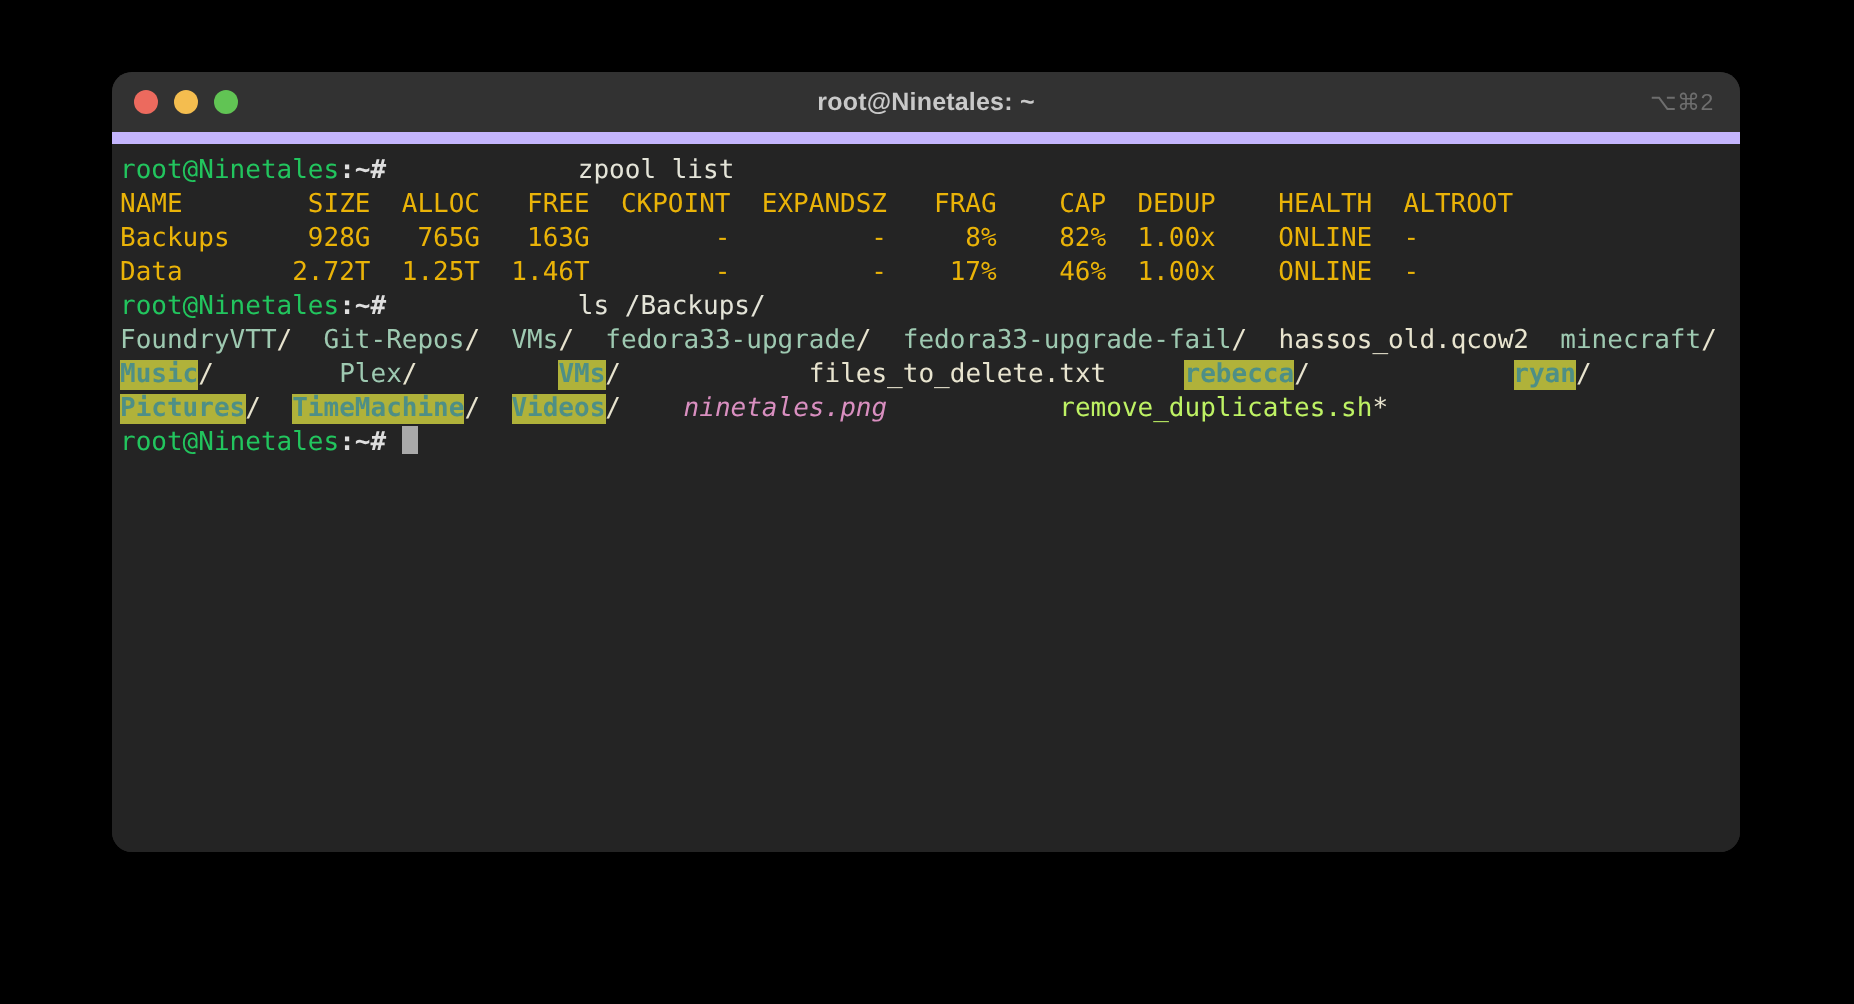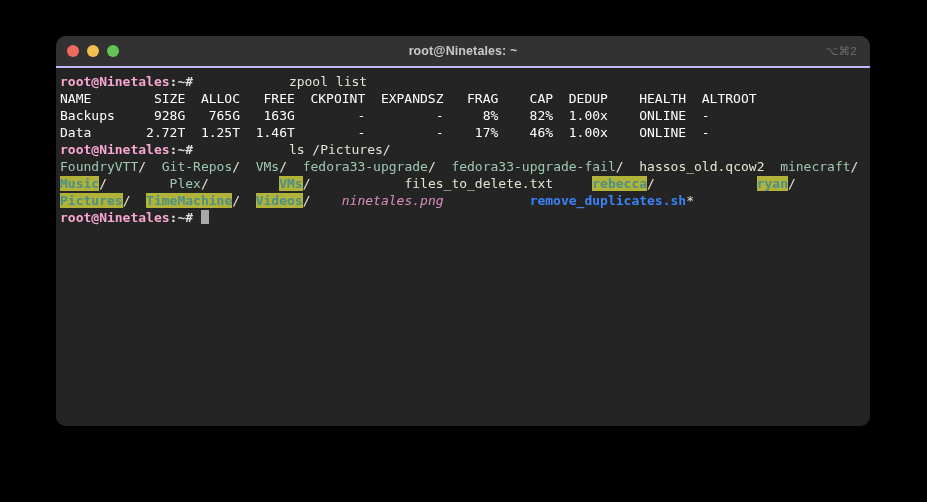--- a/index.html
+++ b/index.html
@@ -27,21 +27,21 @@
     overflow: hidden;
     background: #262626;
     box-shadow: 0 6px 26px rgba(0,0,0,0.85);
   }
 
   
   #title-bar {
     position: relative;
     height: 30px;
     background: #323232;
-    border-bottom: 2px solid #c4b5fd;
+    border-bottom: 6px solid #c4b5fd;
     display: flex;
     align-items: center;
   }
   #traffic-lights {
     display: flex;
     gap: 8px;
     padding-left: 11px;
   }
   .light {
     width: 12px;
@@ -90,28 +90,28 @@
   }
   .line {
     font-size: 13px;
     line-height: 17px;
     white-space: pre;
     color: #d8d8cd;
     letter-spacing: 0px;
   }
 
   
-  .c-prompt-user { color: #f9a8d4; font-weight: bold; }
+  .c-prompt-user { color: #22c55e; font-weight: normal; }
   .c-prompt-path { color: #dedede; font-weight: bold; }
   .c-cmd         { color: #e4e4d8; margin-left: 44px; }
-  .c-out         { color: #ffffff; }
+  .c-out         { color: #eab308; }
   .c-dir         { color: #9ec9b1; }
   .c-file        { color: #e8e4cf; }
   .c-image       { color: #d98fc0; font-style: italic; }
-  .c-exec        { color: #3b82f6; font-weight: bold; }
+  .c-exec        { color: #bef264; font-weight: normal; }
   .c-slash       { color: #e8e4cf; }
 
   
   .c-ow {
     background: #b0b23a;
     color: #4e8f86;
     font-weight: bold;
     margin-top: 28px;
   }
 
@@ -141,21 +141,21 @@
 
   <div id="terminal-body">
 
     <div class="line"><span class="c-prompt-user">root@Ninetales</span><span class="c-prompt-path">:~#</span><span class="c-cmd"> </span><span class="c-cmd">zpool list</span></div>
 
     <div class="line c-out">NAME        SIZE  ALLOC   FREE  CKPOINT  EXPANDSZ   FRAG    CAP  DEDUP    HEALTH  ALTROOT</div>
 
     <div class="line c-out">Backups     928G   765G   163G        -         -     8%    82%  1.00x    ONLINE  -</div>
     <div class="line c-out">Data       2.72T  1.25T  1.46T        -         -    17%    46%  1.00x    ONLINE  -</div>
 
-    <div class="line"><span class="c-prompt-user">root@Ninetales</span><span class="c-prompt-path">:~#</span><span class="c-cmd"> </span><span class="c-cmd">ls /Pictures/</span></div>
+    <div class="line"><span class="c-prompt-user">root@Ninetales</span><span class="c-prompt-path">:~#</span><span class="c-cmd"> </span><span class="c-cmd">ls /Backups/</span></div>
 
     <div class="line" id="backups-listing"><span class="c-dir">FoundryVTT</span><span class="c-slash">/</span><span>  </span><span class="c-dir">Git-Repos</span><span class="c-slash">/</span><span>  </span><span class="c-dir">VMs</span><span class="c-slash">/</span><span>  </span><span class="c-dir">fedora33-upgrade</span><span class="c-slash">/</span><span>  </span><span class="c-dir">fedora33-upgrade-fail</span><span class="c-slash">/</span><span>  </span><span class="c-file">hassos_old.qcow2</span><span>  </span><span class="c-dir">minecraft</span><span class="c-slash">/</span></div>
 
 
     <div class="line" id="data-listing-row-0"><span class="c-ow">Music</span><span class="c-slash">/</span><span>        </span><span class="c-dir">Plex</span><span class="c-slash">/</span><span>         </span><span class="c-ow">VMs</span><span class="c-slash">/</span><span>            </span><span class="c-file">files_to_delete.txt</span><span>     </span><span class="c-ow">rebecca</span><span class="c-slash">/</span><span>             </span><span class="c-ow">ryan</span><span class="c-slash">/</span></div>
     <div class="line" id="data-listing-row-1"><span class="c-ow">Pictures</span><span class="c-slash">/</span><span>  </span><span class="c-ow">TimeMachine</span><span class="c-slash">/</span><span>  </span><span class="c-ow">Videos</span><span class="c-slash">/</span><span>    </span><span class="c-image">ninetales.png</span><span>           </span><span class="c-exec">remove_duplicates.sh</span><span class="c-slash">*</span></div>
 
     <div class="line"><span class="c-prompt-user">root@Ninetales</span><span class="c-prompt-path">:~#</span><span> </span><span class="cursor"></span></div>
 
   </div>

